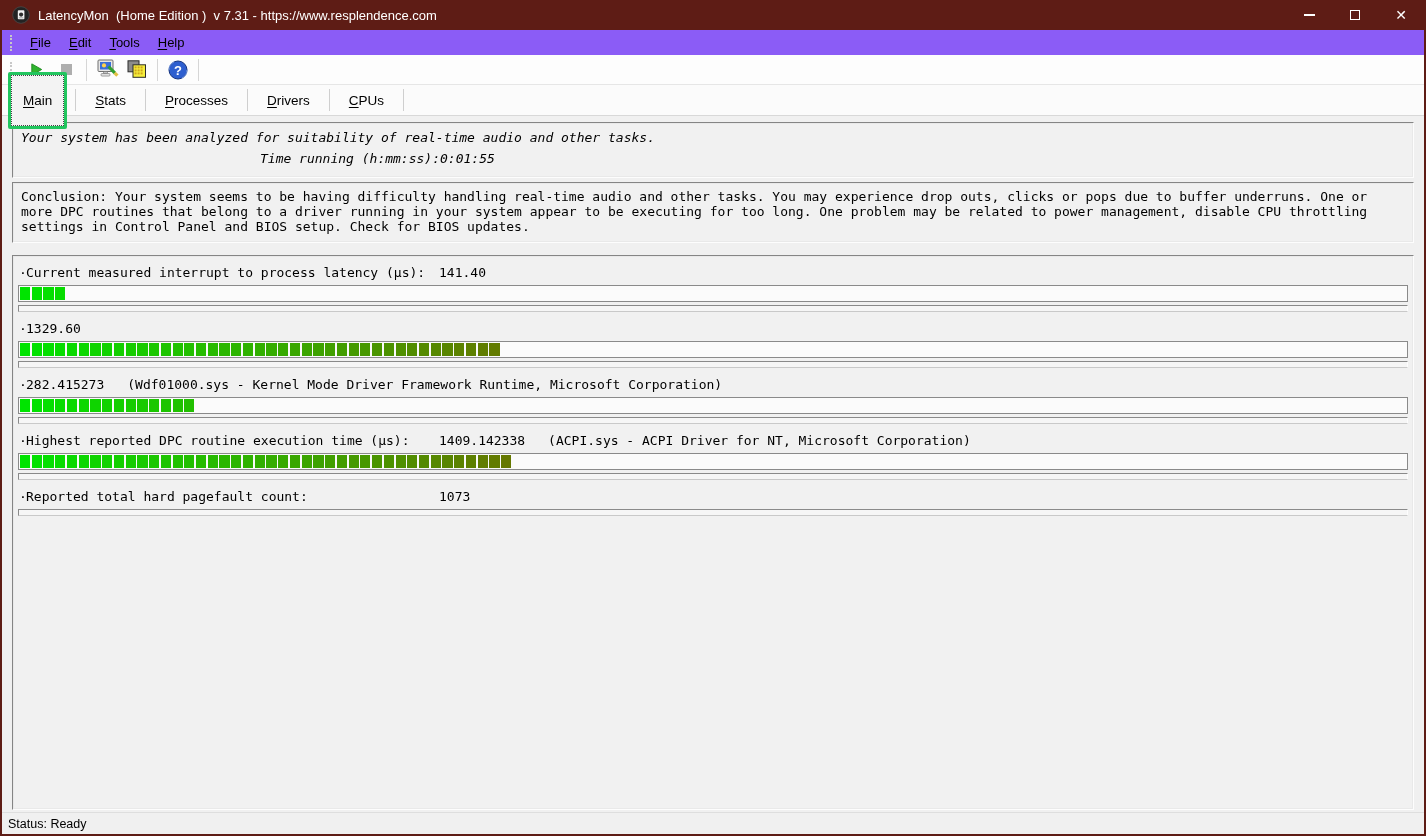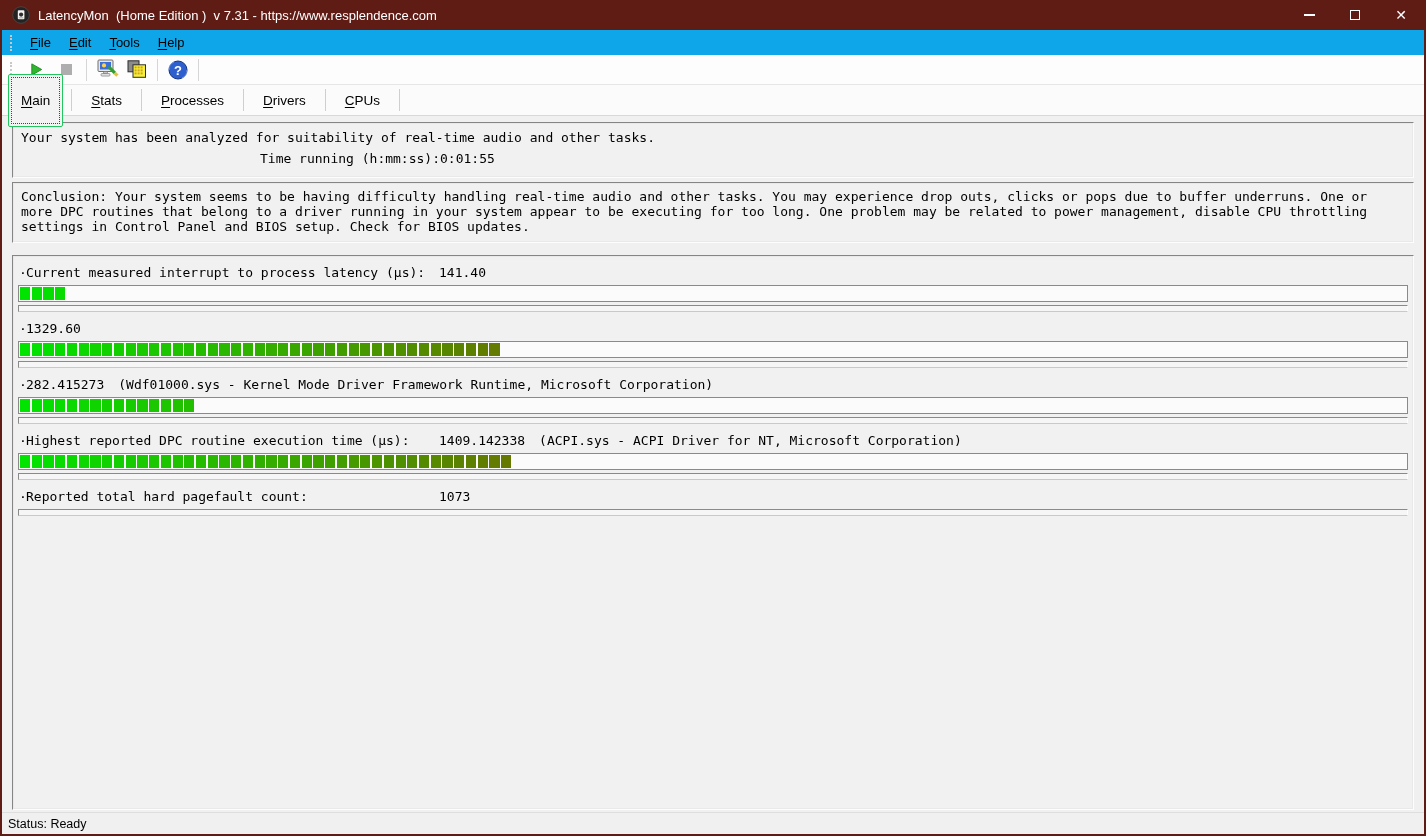--- a/index.html
+++ b/index.html
@@ -22,21 +22,21 @@
   }
   .app-icon { width:18px; height:18px; margin-right:8px; flex:0 0 auto; }
   .title-text { font-size:13px; white-space:pre; }
   .win-controls { margin-left:auto; display:flex; height:100%; }
   .win-btn { width:46px; height:100%; display:flex; align-items:center; justify-content:center; cursor:default; }
   .glyph-min { width:11px; height:1.5px; background:#fff; }
   .glyph-max { width:10px; height:10px; border:1.4px solid #fff; }
   .glyph-close { font-size:14px; color:#fff; line-height:1; }
   
   .menubar {
-    height:25px; flex:0 0 25px; background:#0ea5e9;
+    height:25px; flex:0 0 25px; background:#8b5cf6;
     display:flex; align-items:center; font-size:13px; padding-left:8px;
   }
   .gripper { width:3px; height:16px; border-left:2px dotted #c8c8c8; margin-right:8px; }
   .menu-item { padding:3px 9px; }
   .menu-item u, .tab u { text-decoration:underline; text-underline-offset:2px; }
   
   .toolbar {
     height:30px; flex:0 0 30px; background:#fdfdfd;
     display:flex; align-items:center; padding-left:8px;
     border-bottom:1px solid #e6e6e6;
@@ -44,45 +44,45 @@
   .tbtn { width:30px; height:26px; display:flex; align-items:center; justify-content:center; }
   .tsep { width:1px; height:22px; background:#d6d6d6; margin:0 5px; }
   
   .tabbar {
     height:31px; flex:0 0 31px; background:#fbfbfb;
     display:flex; align-items:center; padding-left:4px; font-size:13.5px;
     border-bottom:1px solid #d8d8d8;
   }
   .tab { padding:4px 13px; position:relative; }
   .tab.selected {
-    border:1px solid #22c55e; border-radius:2px; background:#f3f3f3;
+    border:3px solid #22c55e; border-radius:2px; background:#f3f3f3;
     outline:1px dotted #444; outline-offset:-4px; padding:18px 12px; margin:0 2px;
   }
   .tab-sep { width:1px; height:22px; background:#cfcfcf; margin:0 6px; }
   
   .content {
     flex:1 1 auto; background:#f0f0f0; padding:6px 10px 2px;
     display:flex; flex-direction:column;
     font-family:"DejaVu Sans Mono","Liberation Mono",monospace; font-size:13px;
   }
   .panel {
     background:#f1f1f1;
     border:1px solid; border-color:#858585 #fdfdfd #fdfdfd #858585;
     box-shadow:0 0 0 1px #e9e9e9 inset;
   }
   .panel-analysis { flex:0 0 auto; padding:7px 8px 5px; margin-bottom:4px; }
-  .aline { height:21px; display:flex; white-space:pre; }
+  .aline { height:21px; display:flex; white-space:pre;font-style:italic; }
   .alabel { width:419px; flex:0 0 419px;text-align:right; }
   .panel-conclusion { flex:0 0 auto; padding:6px 32px 8px 8px; margin-bottom:12px; line-height:15px; }
   .panel-metrics { flex:1 1 auto; padding:9px 5px; overflow:hidden; }
   .mrow { margin-bottom:9px; }
   .mline { height:20px; display:flex; white-space:pre; padding-left:1px; }
   .bullet { width:7px; flex:0 0 7px; }
   .mlabel { width:413px; flex:0 0 413px; }
-  .mextra { margin-left:14px; }
+  .mextra { margin-left:23px; }
   .bar-track {
     height:17px; border:1px solid #8a8a8a; background:#fbfbfb;
     padding:1px; display:flex; align-items:stretch; margin-bottom:3px;
   }
   .bar-seg { flex:0 0 auto; height:100%; }
   .thin-bar {
     height:7px; border:1px solid; border-color:#8a8a8a #fdfdfd #c9c9c9 #8a8a8a;
     background:#f6f6f6;
   }
   

